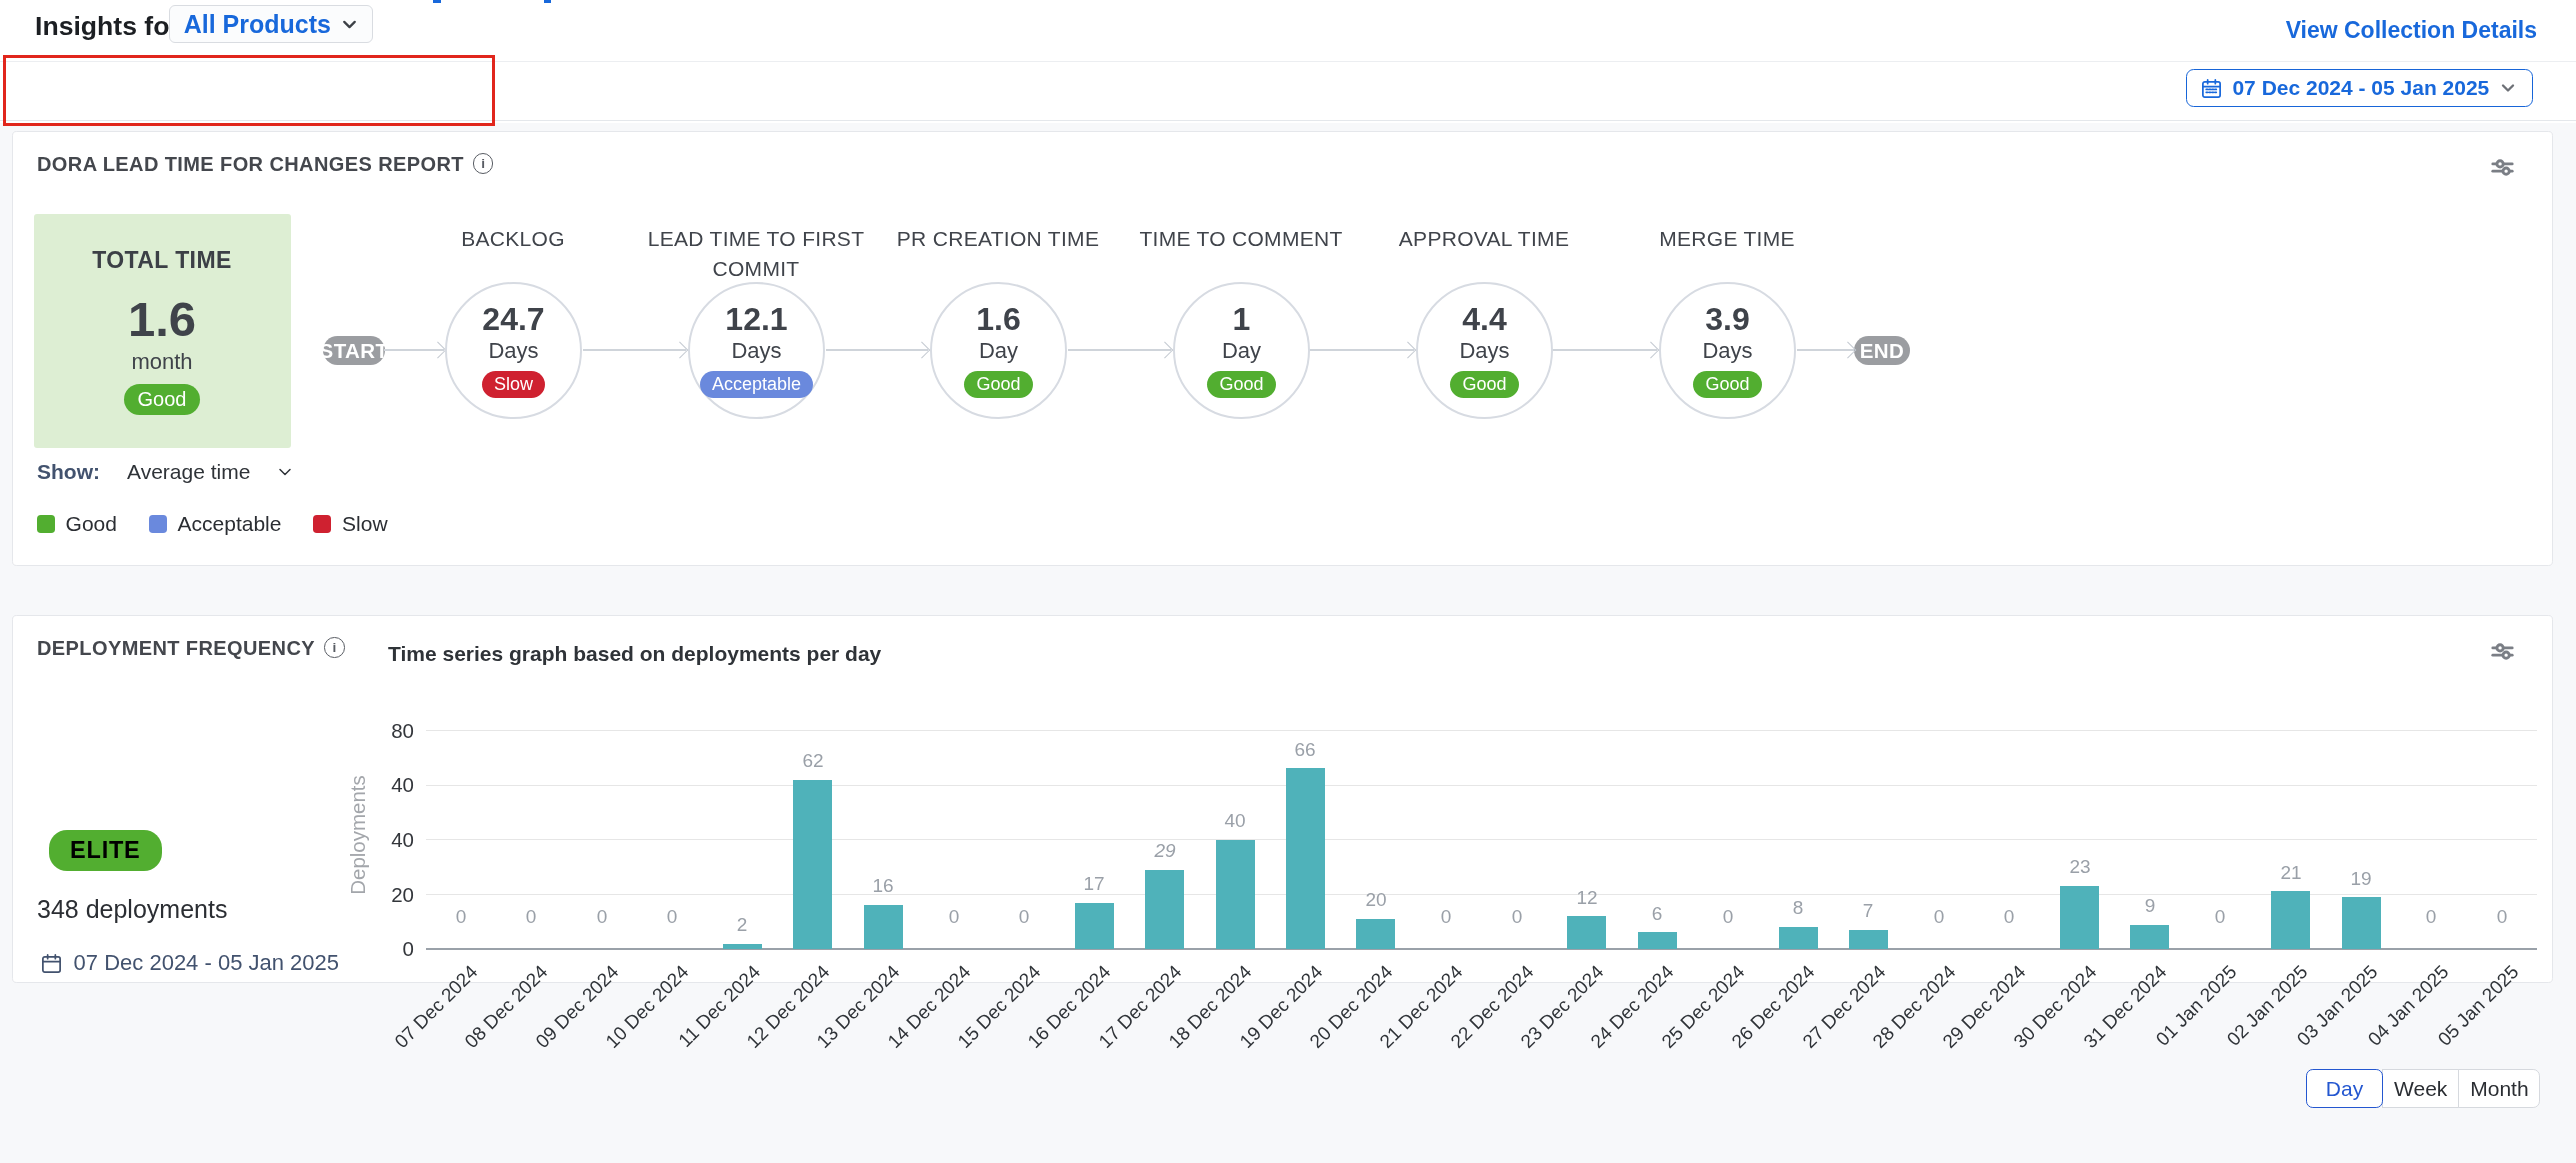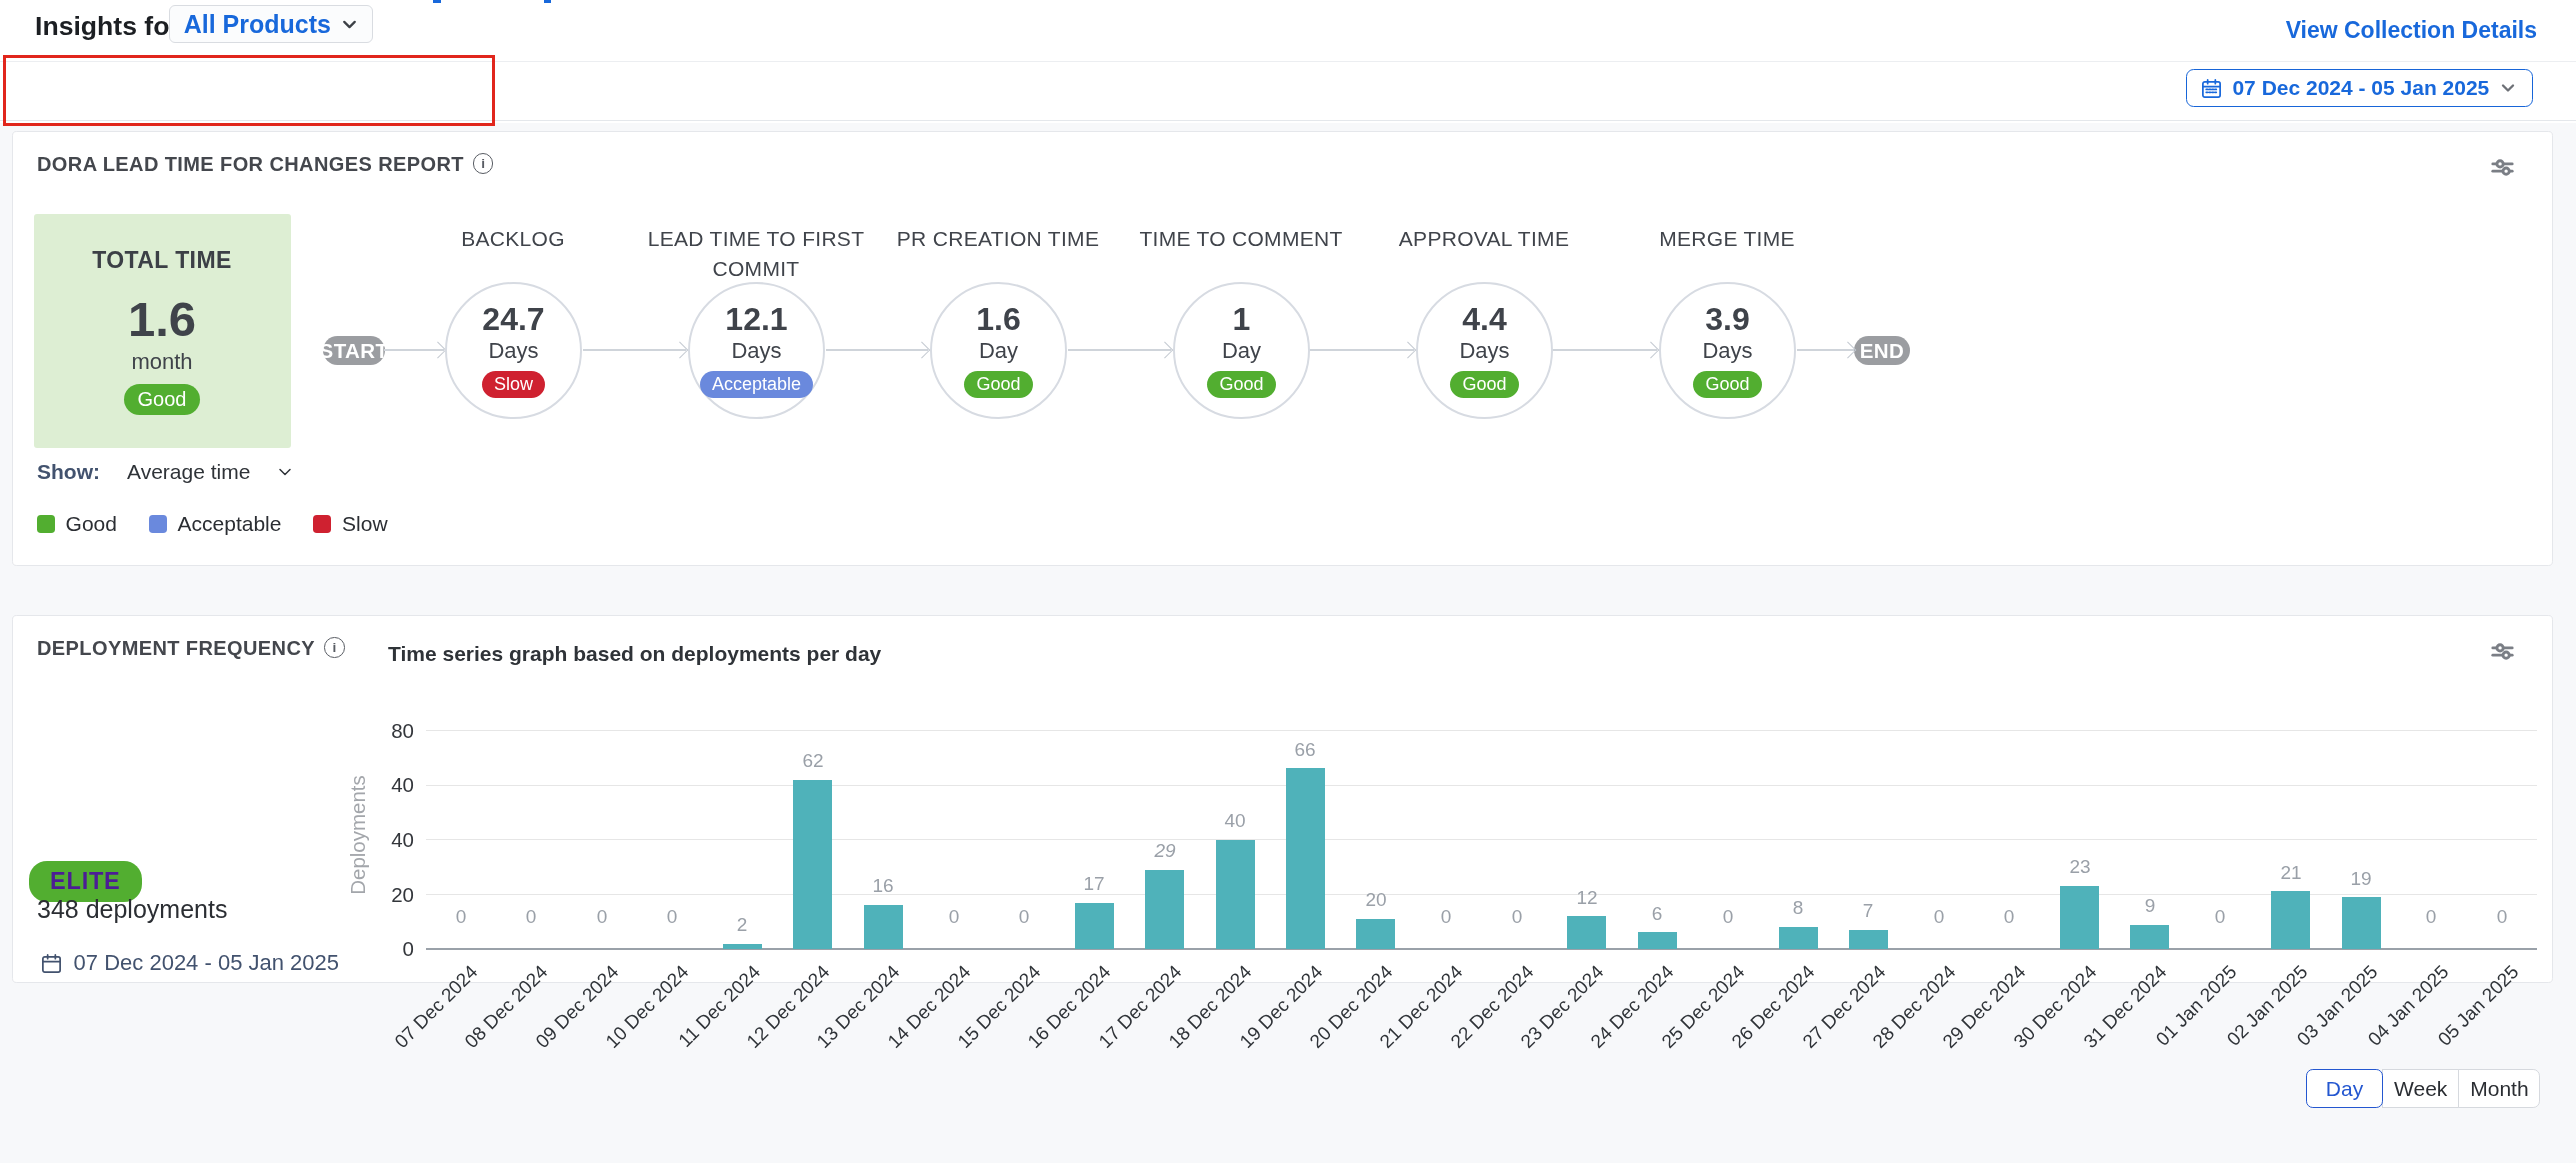--- a/index.html
+++ b/index.html
@@ -71,21 +71,21 @@
     display:flex; align-items:center; justify-content:center; font-size:20.5px; font-weight:700; letter-spacing:0.4px; }
   .connector { position:absolute; top:217px; height:1.5px; background:#cfd4da; }
   .connector::after { content:""; position:absolute; right:0; top:-5.3px; width:10.6px; height:10.6px;
     border-top:1.5px solid #c4cad1; border-right:1.5px solid #c4cad1; transform:rotate(45deg); }
 
   
   .chart-title { position:absolute; left:375px; top:26px; font-size:21px; font-weight:700; color:#2f3338; }
   .rate-row { position:absolute; left:100px; top:128px; display:flex; align-items:baseline; gap:12px; }
   .rate-value { font-size:59px; font-weight:600; color:#3b3f46; }
   .rate-unit { font-size:26.6px; color:#42526e; }
-  .tier-badge { position:absolute; left:16px; top:214px; border-radius:18px; padding:6.8px 21px; color:#4c1d95; font-size:23.5px; font-weight:600; letter-spacing:0.8px;margin-top:31px; }
+  .tier-badge { position:absolute; left:36px; top:214px; border-radius:18px; padding:6.8px 21px; color:#000000; font-size:23.5px; font-weight:600; letter-spacing:0.8px; }
   .deploy-count { position:absolute; left:24px; top:279px; font-size:25px; color:#2b2e33; }
   .deploy-range { position:absolute; left:27px; top:334px; display:flex; align-items:center; gap:10.6px; color:#42526e; font-size:22px; }
 
   .plot { position:absolute; left:413px; top:114px; width:2111px; height:219px; }
   .gridline { position:absolute; left:0; width:100%; height:0.8px; background:#e6e6e6; }
   .baseline { position:absolute; left:0; bottom:-0.8px; width:100%; height:1.5px; background:#9aa1a9; }
   .ytick { position:absolute; left:-64px; width:52px; text-align:right; font-size:20.5px; color:#33363b; }
   .ylab { position:absolute; left:-182px; top:calc(50% - 16.7px); width:228px; text-align:center; transform:rotate(-90deg); font-size:20.5px; color:#a3a6ab; }
   .bar { position:absolute; bottom:0; background:#4fb2ba; cursor:pointer; }
   .bar-val { position:absolute; text-align:center; font-size:19px; color:#9aa0a8; }

